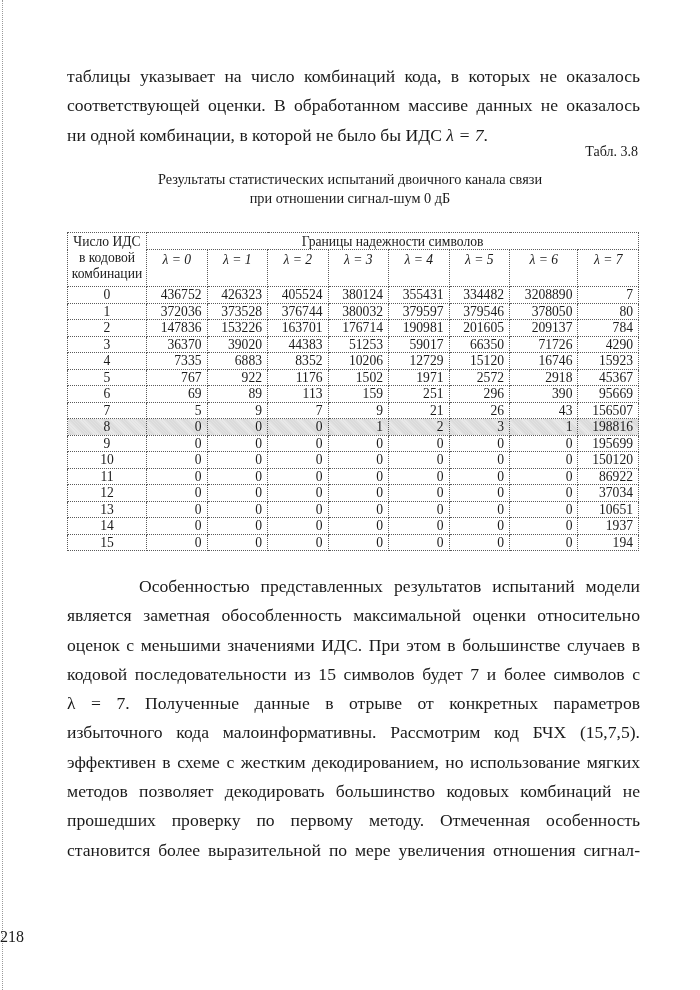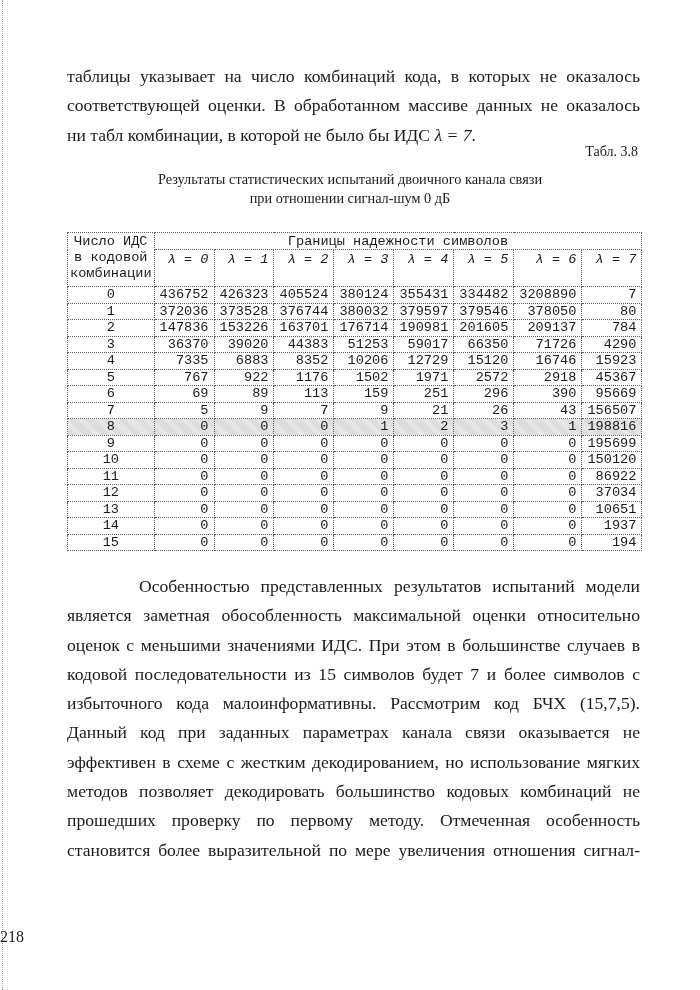--- a/index.html
+++ b/index.html
@@ -23,49 +23,49 @@
     #p1 { top: 62px; }
     .tab-num {
       position: absolute; right: 62px; top: 144px; font-size: 14px;
     }
     .caption {
       position: absolute; left: 60px; width: 580px; top: 170px;
       font-size: 14.3px; line-height: 19px; text-align: center;
     }
     table.data {
       position: absolute; left: 67px; top: 232px; width: 572px;
-      border-collapse: collapse; font-size: 13.6px; line-height: 15px; font-family: Liberation Mono, monospace;
+      border-collapse: collapse; font-size: 13.6px; line-height: 15px;
     }
     table.data td, table.data th {
       border: 1px dotted #5a5a5a; padding: 0 5px; font-weight: normal;
     }
     table.data th.rowhead { width: 74px; text-align: center; vertical-align: top; line-height: 16px; padding: 1px 2px; }
     table.data th.grouphead { text-align: center; height: 16px; padding: 0; margin-top: 20px; }
-    table.data th.lam { text-align: right; vertical-align: top; height: 34px; padding-top: 2px; }
+    table.data th.lam { text-align: center; vertical-align: top; height: 34px; padding-top: 2px; }
     table.data td.rn { text-align: center; }
     table.data td.num { text-align: right; }
     table.data tr.body-row td { height: 15.5px; }
     table.data tr.shaded td {
       background: repeating-linear-gradient(45deg, #d4d4d4 0px, #d4d4d4 1px, #eeeeee 1px, #eeeeee 2px);
     }
     #p2 { top: 572px; font-family: Liberation Serif, serif; }
     #p2 .indent { text-indent: 36px; }
     .page-number {
       position: absolute; left: 0; width: 700px; top: 928px; text-align: left; font-size: 16px;
     }
   </style>
 </head>
 <body>
 
 <div class="left-edge"></div>
 
 <div class="para" id="p1">
   <span class="line">таблицы указывает на  число комбинаций кода, в которых не оказалось</span>
   <span class="line">соответствующей оценки. В обработанном массиве данных не оказалось</span>
-  <span class="line last"><span>ни табл комбинации, в которой не было бы ИДС </span><span class="i">λ = 7</span><span>.</span></span>
+  <span class="line last"><span>ни одной комбинации, в которой не было бы ИДС </span><span class="i">λ = 7</span><span>.</span></span>
 </div>
 
 <div class="tab-num">Табл. 3.8</div>
 
 <div class="caption">
   <div>Результаты статистических испытаний двоичного канала связи</div>
   <div>при отношении сигнал-шум 0 дБ</div>
 </div>
 
 <table class="data">
@@ -267,21 +267,21 @@
         <td class="num">194</td>
       </tr>
     </tbody>
 </table>
 
 <div class="para" id="p2">
     <span class="line indent" style="padding-left: 36px;">Особенностью представленных результатов испытаний модели</span>
     <span class="line">является заметная обособленность  максимальной оценки  относительно</span>
     <span class="line">оценок с меньшими значениями ИДС. При этом  в большинстве случаев в</span>
     <span class="line">кодовой последовательности из 15 символов будет 7 и более символов с</span>
+    <span class="line">λ = 7.  Полученные данные в отрыве от конкретных параметров</span>
     <span class="line">избыточного кода малоинформативны. Рассмотрим код БЧХ (15,7,5).</span>
-    <span class="line">Данный код при заданных параметрах канала связи оказывается не</span>
     <span class="line">эффективен в схеме с жестким декодированием, но использование мягких</span>
     <span class="line">методов позволяет декодировать большинство кодовых комбинаций не</span>
     <span class="line">прошедших проверку по первому методу.  Отмеченная особенность</span>
     <span class="line">становится более выразительной по мере увеличения отношения сигнал-</span>
   </div>
 
 <div class="page-number">218</div>
 
 </body></html>

